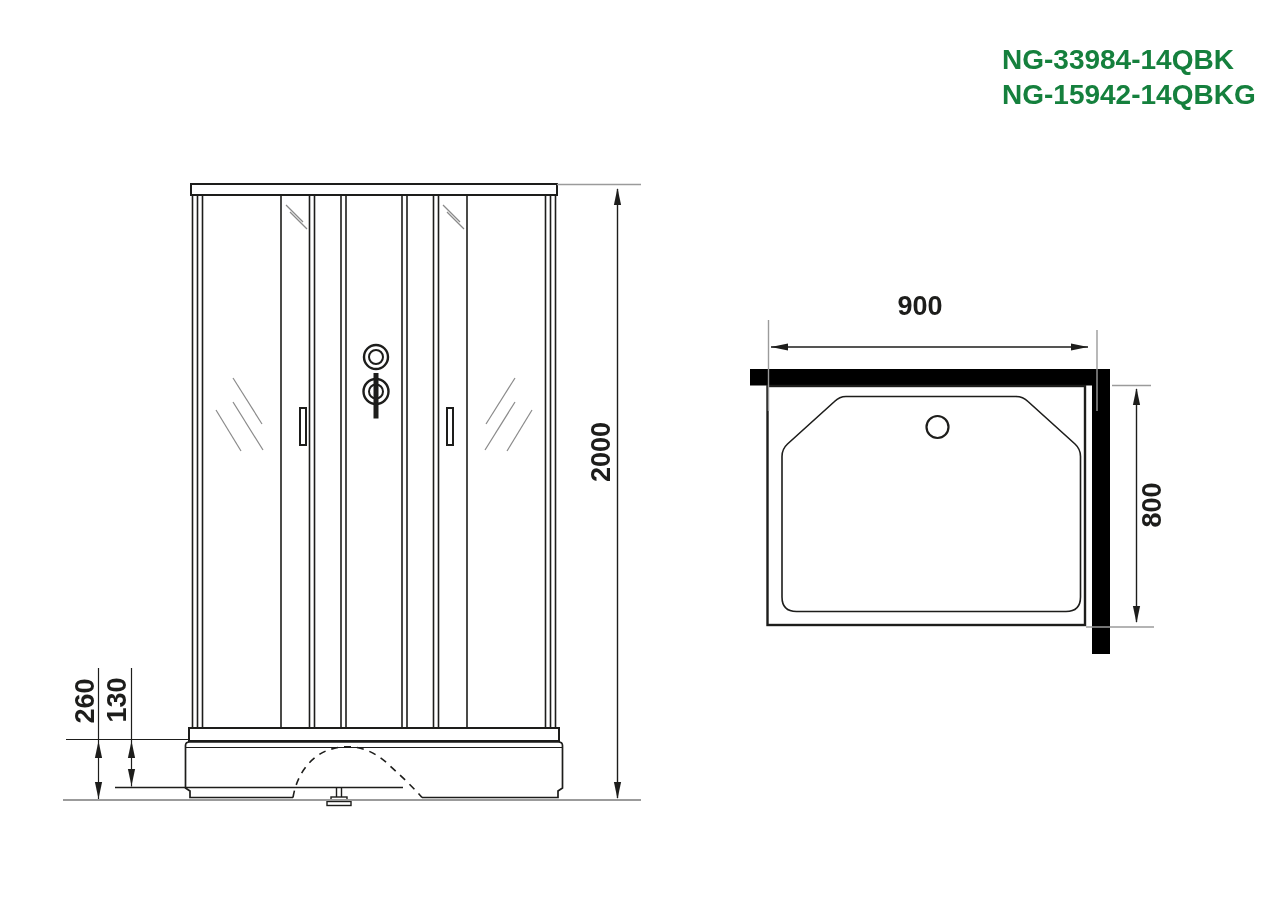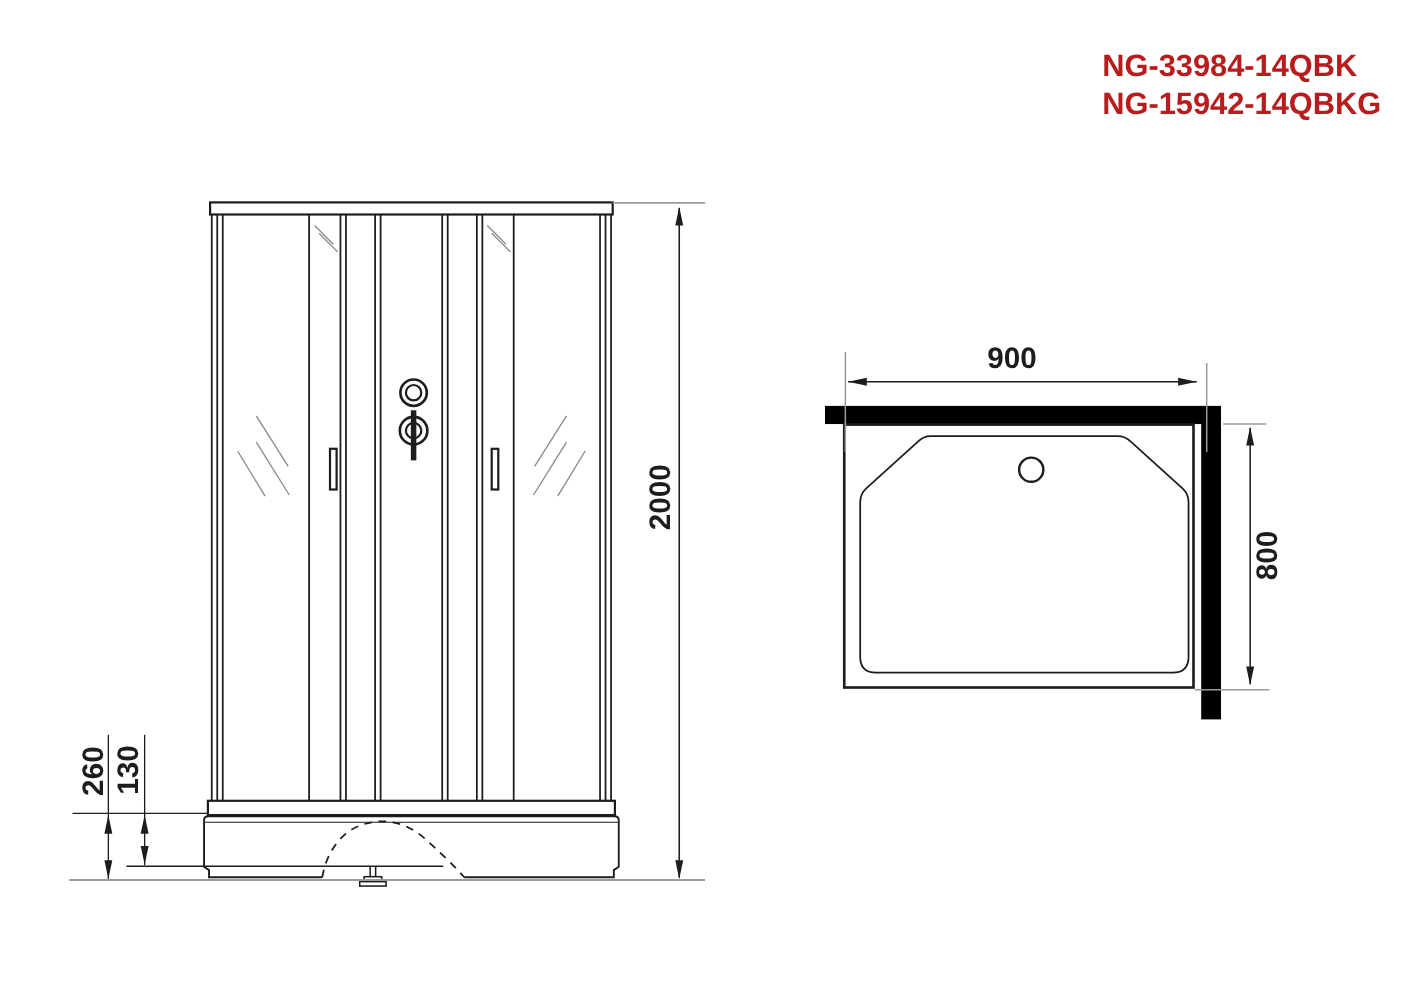--- a/index.html
+++ b/index.html
@@ -3,21 +3,21 @@
 <meta charset="utf-8">
 <style>
   html,body{margin:0;padding:0;background:#fff;}
   .canvas{
     position:relative;width:1280px;height:905px;background:#ffffff;
     font-family:"Liberation Sans", sans-serif;overflow:hidden;
   }
   .art{position:absolute;left:0;top:0;}
   .title-block{
     position:absolute;left:1002px;top:42px;
-    font-size:28px;font-weight:bold;color:#b91c1c;line-height:35px;
+    font-size:28px;font-weight:bold;color:#15803d;line-height:35px;
     letter-spacing:0px;white-space:nowrap;
   }
   .dim-label{
     position:absolute;font-size:27px;font-weight:bold;color:#1d1d1b;
     white-space:nowrap;transform:translate(-50%,-50%);
   }
   .dim-label.rot{transform:translate(-50%,-50%) rotate(-90deg);}
 </style>
 </head>
 <body>
@@ -141,16 +141,16 @@
   </svg>
 
   <div class="title-block">
     <div>NG-33984-14QBK</div>
     <div>NG-15942-14QBKG</div>
   </div>
 
   <div class="dim-label rot" style="left:601px;top:452px;">2000</div>
   <div class="dim-label rot" style="left:85px;top:701px;">260</div>
   <div class="dim-label rot" style="left:117px;top:700px;">130</div>
-  <div class="dim-label" style="left:920px;top:326px;">900</div>
+  <div class="dim-label" style="left:920px;top:306px;">900</div>
   <div class="dim-label rot" style="left:1152px;top:505px;">800</div>
 
 </div>
 
 </body></html>

